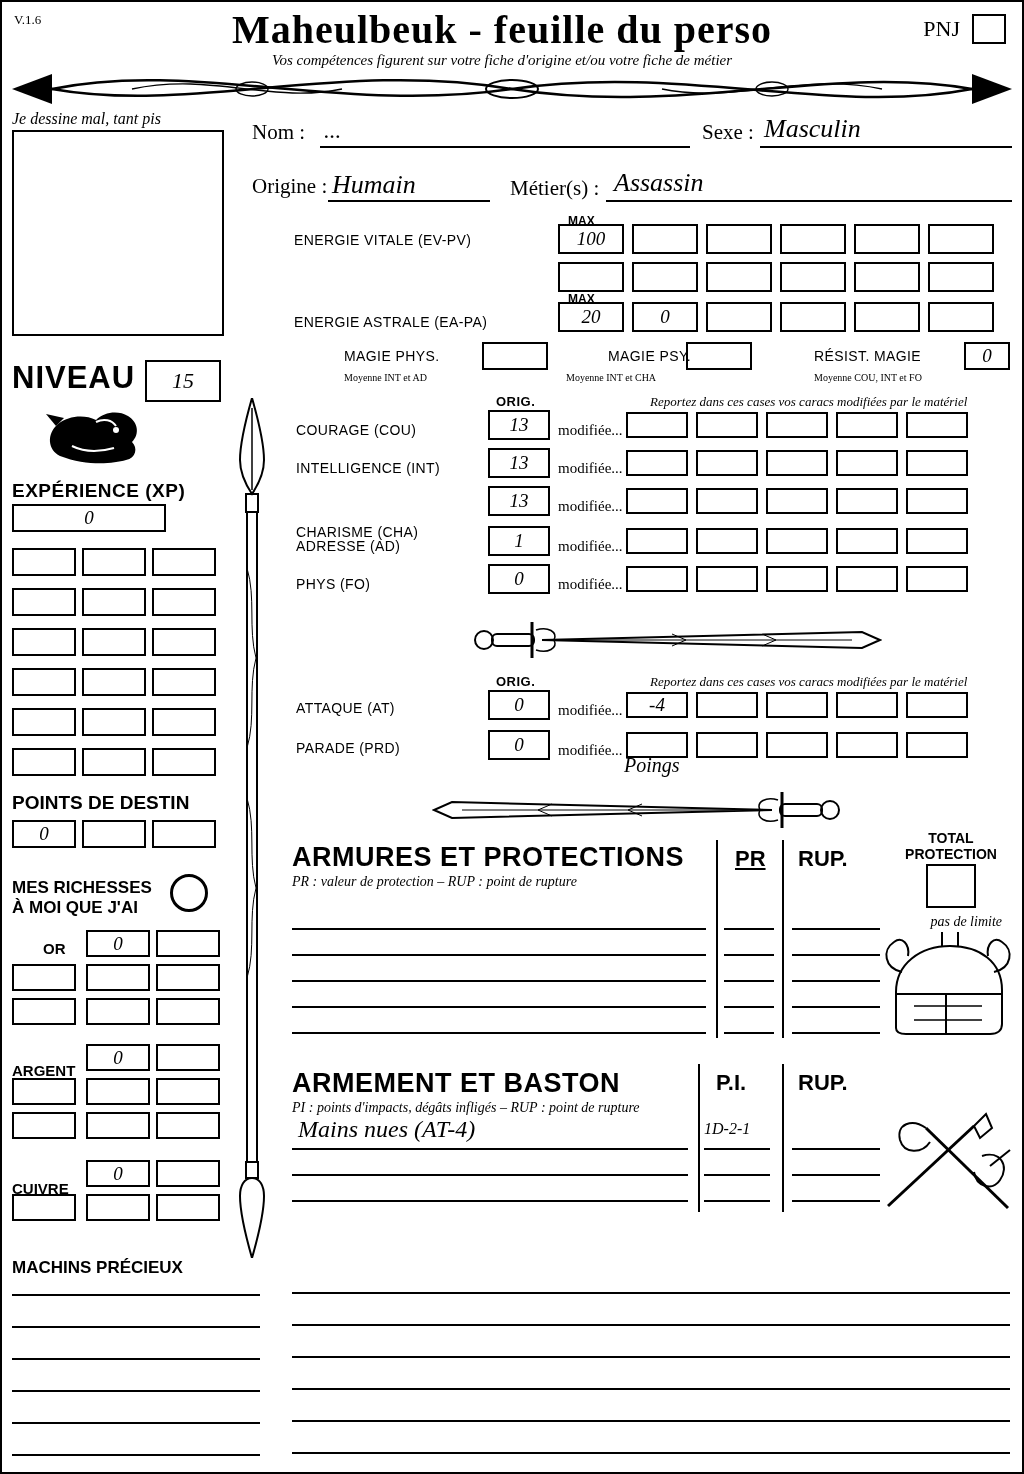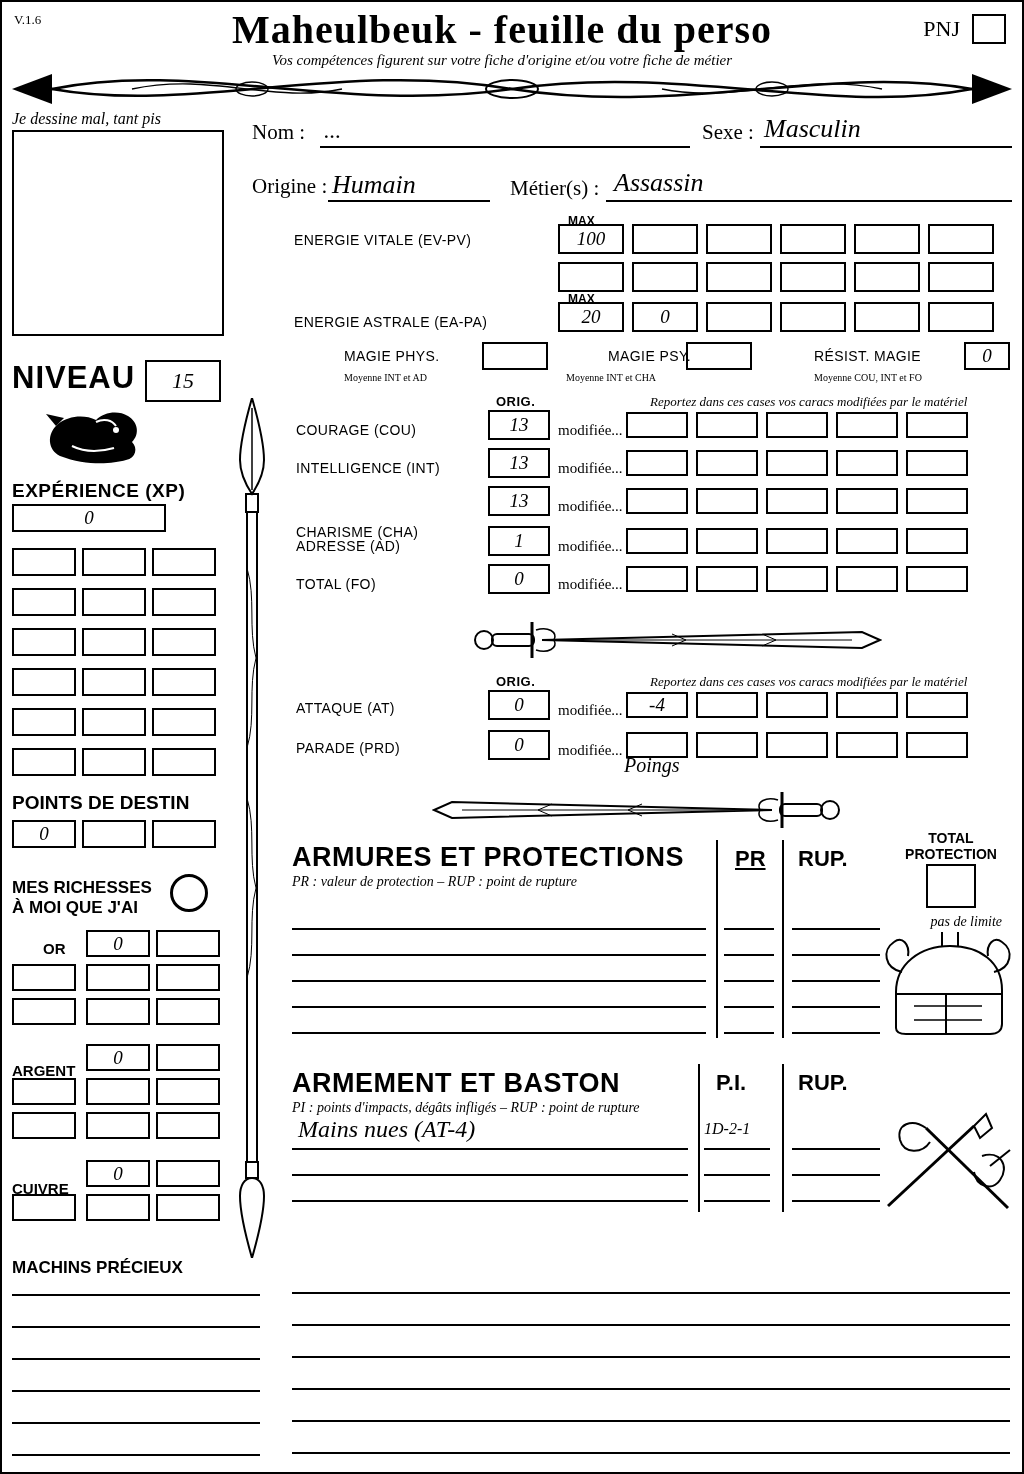--- a/index.html
+++ b/index.html
@@ -181,21 +181,21 @@
 
   <div class="statlabel" style="left:294px;top:536px;">ADRESSE (AD)</div>
   <div class="fieldbox" style="position:absolute;left:486px;top:524px;width:62px;height:30px;">1</div>
   <div class="modlabel" style="left:556px;top:536px;">modifiée...</div>
   <div class="box" style="position:absolute;left:624px;top:526px;width:62px;height:26px;"></div>
   <div class="box" style="position:absolute;left:694px;top:526px;width:62px;height:26px;"></div>
   <div class="box" style="position:absolute;left:764px;top:526px;width:62px;height:26px;"></div>
   <div class="box" style="position:absolute;left:834px;top:526px;width:62px;height:26px;"></div>
   <div class="box" style="position:absolute;left:904px;top:526px;width:62px;height:26px;"></div>
 
-  <div class="statlabel" style="left:294px;top:574px;">TOTAL (FO)</div>
+  <div class="statlabel" style="left:294px;top:574px;">PHYS (FO)</div>
   <div class="fieldbox" style="position:absolute;left:486px;top:562px;width:62px;height:30px;">0</div>
   <div class="modlabel" style="left:556px;top:574px;">modifiée...</div>
   <div class="box" style="position:absolute;left:624px;top:564px;width:62px;height:26px;"></div>
   <div class="box" style="position:absolute;left:694px;top:564px;width:62px;height:26px;"></div>
   <div class="box" style="position:absolute;left:764px;top:564px;width:62px;height:26px;"></div>
   <div class="box" style="position:absolute;left:834px;top:564px;width:62px;height:26px;"></div>
   <div class="box" style="position:absolute;left:904px;top:564px;width:62px;height:26px;"></div>
 
   <svg style="position:absolute;left:430px;top:610px;width:450px;height:56px;" viewBox="0 0 450 56">
     <path d="M110,28 L430,20 L448,28 L430,36 Z" fill="none" stroke="#000" stroke-width="2"></path>

